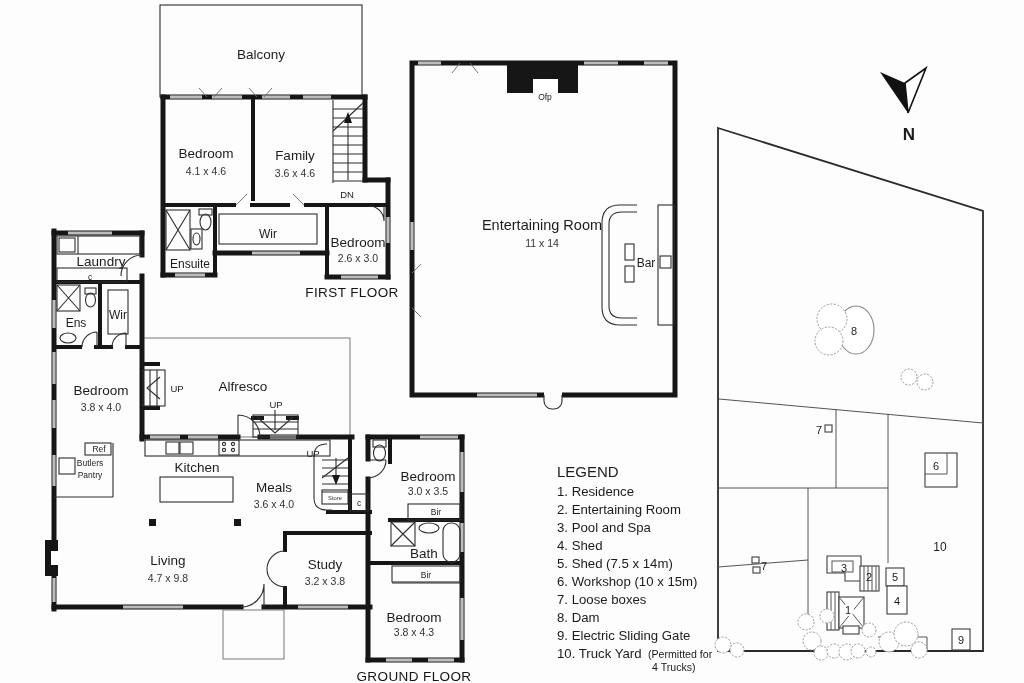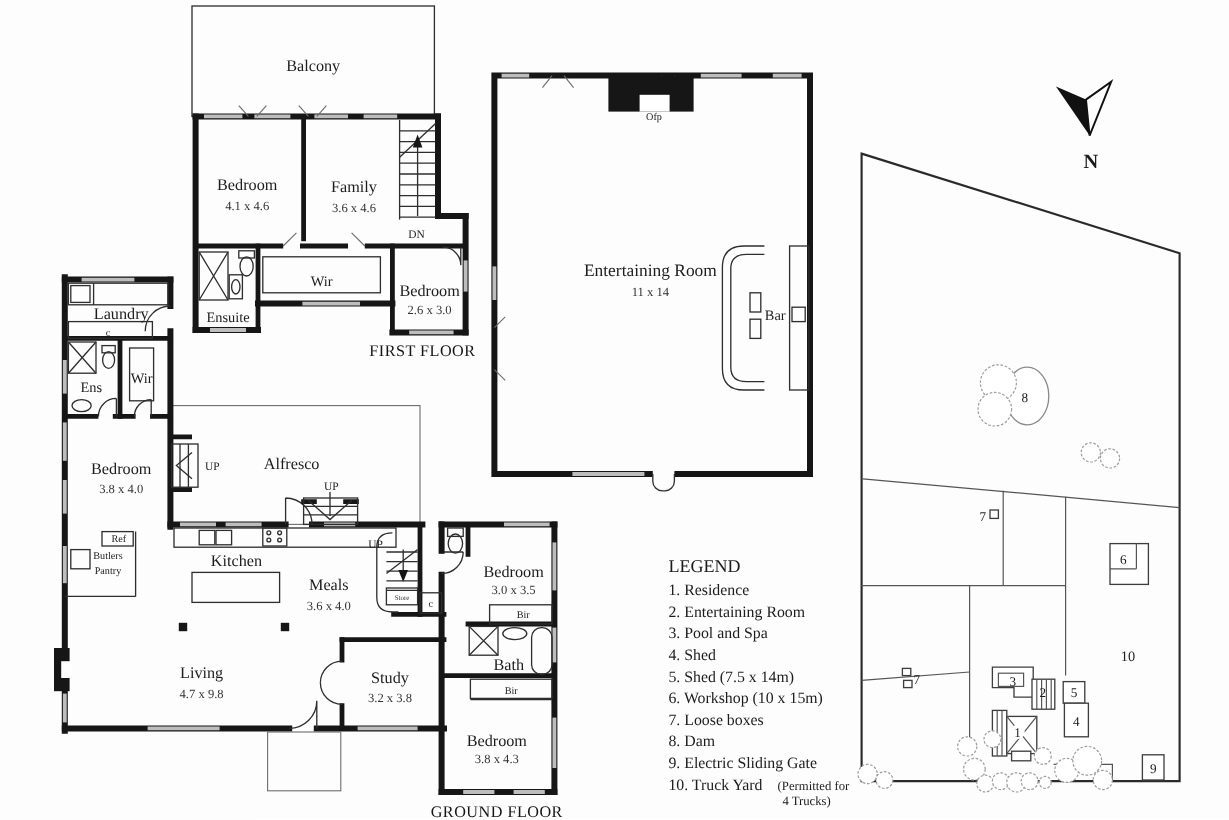--- a/index.html
+++ b/index.html
@@ -1,17 +1,17 @@
 <!DOCTYPE html>
 <html><head>
 <meta charset="utf-8">
 <style>
   html,body{margin:0;padding:0;background:#ffffff;}
   .stage{position:relative;width:1024px;height:683px;background:#fdfdfd;overflow:hidden;
-         font-family:Liberation Serif, serif;}
+         font-family:Liberation Sans, sans-serif;}
   svg{position:absolute;left:0;top:0;}
   
   .wall5{stroke:#161616;stroke-width:5;fill:none;stroke-linecap:square;}
   .wall4{stroke:#161616;stroke-width:4;fill:none;stroke-linecap:square;}
   .thin{stroke:#2e2e2e;stroke-width:1.1;fill:none;}
   .thin-l{stroke:#6a6a6a;stroke-width:0.9;fill:none;}
   .win{stroke:#bdbdbd;stroke-width:3.2;fill:none;}
   .blk{fill:#161616;stroke:none;}
   .site-b{stroke:#2a2a2a;stroke-width:1.8;fill:none;}
   .site-l{stroke:#555;stroke-width:1;fill:none;}

